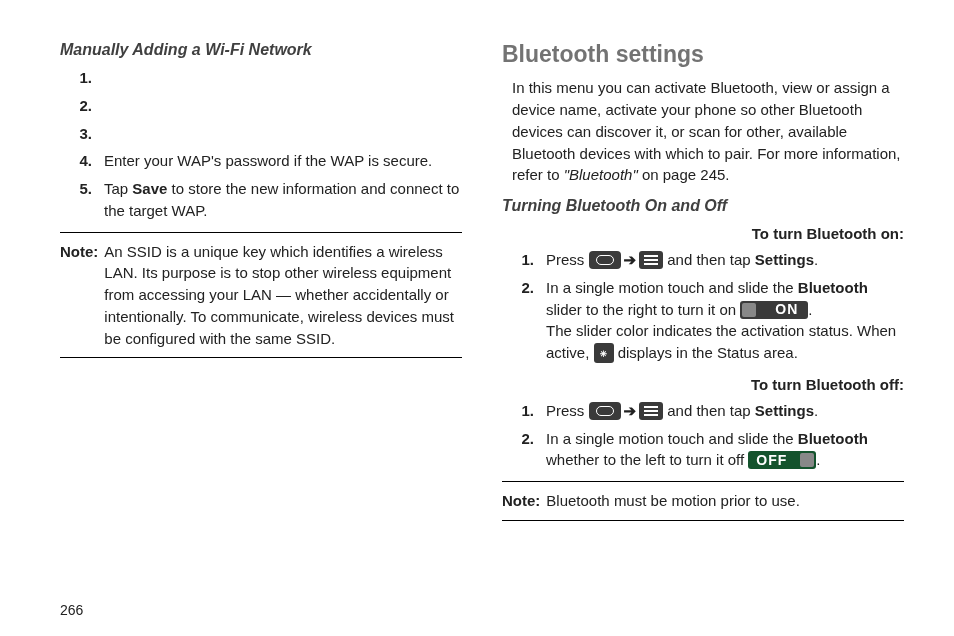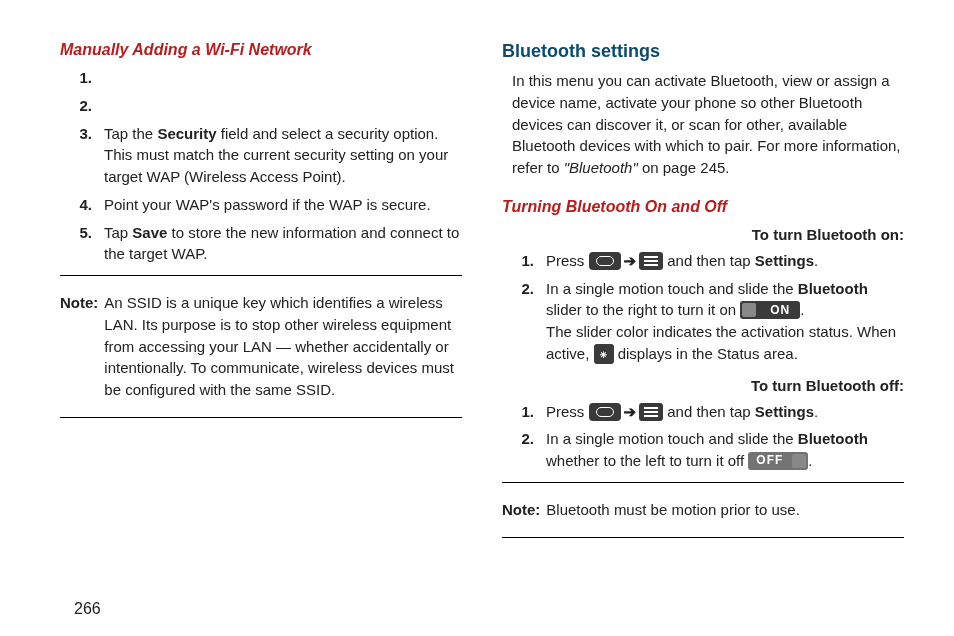--- a/index.html
+++ b/index.html
@@ -19,32 +19,32 @@
     box-sizing: border-box;
     height: 100%;
     position: relative;
   }
   .col {
     flex: 1;
     font-size: 15px;
     line-height: 1.45;
   }
   .h-blue-bold-italic {
-    color: #b91c1c;
+    color: #404040;
     font-weight: bold;
     font-style: italic;
     font-size: 16px;
     margin: 0 0 6px 0;
     font-family: Arial, sans-serif;
     font-stretch: condensed;
   }
   .h-blue-large {
-    color: #0c4a6e;
-    font-weight: bold;
-    font-size: 18px;
+    color: #737373;
+    font-weight: bold;
+    font-size: 23px;
     margin: 0 0 6px 0;
   }
   ol.steps {
     list-style: none;
     padding: 0;
     margin: 0 0 10px 0;
   }
   ol.steps > li {
     display: flex;
     margin-bottom: 6px;
@@ -61,21 +61,21 @@
   }
   .b { font-weight: bold; }
   .i { font-style: italic; }
   hr.rule {
     border: none;
     border-top: 1.5px solid #000;
     margin: 8px 0 6px 0;
   }
   .note-block {
     display: flex;
-    margin: 16px 0;
+    margin: 8px 0;
   }
   .note-block .label {
     font-weight: bold;
     padding-right: 6px;
     flex-shrink: 0;
   }
   .note-block .body {
     flex: 1;
   }
   .icon {
@@ -109,81 +109,78 @@
     background:#fff;
     box-shadow: 0 4px 0 #fff, 0 8px 0 #fff;
   }
   .arrow {
     font-weight: bold;
     padding: 0 3px;
   }
   .toggle {
     display:inline-flex;
     align-items:center;
-    width:60px; height:18px;
+    width:68px; height:18px;
     border-radius:3px;
     vertical-align:middle;
-    font-size:12px;
+    font-size:14px;
     font-weight:bold;
     letter-spacing:1px;
     color:#fff;
     position:relative;
     top:-1px;
   }
   .toggle.on  { background:#3a3a3a; justify-content:flex-end; padding-right:10px; box-sizing:border-box;}
   .toggle.on::before { content:""; position:absolute; left:2px; top:2px; width:14px; height:14px; background:#888; border-radius:2px;}
-  .toggle.off { background:#737373; justify-content:flex-start; padding-left:8px; box-sizing:border-box;}
+  .toggle.off { background:#14532d; justify-content:flex-start; padding-left:8px; box-sizing:border-box;}
   .toggle.off::after { content:""; position:absolute; right:2px; top:2px; width:14px; height:14px; background:#888; border-radius:2px;}
   .icon.bt {
     width:20px; height:20px;
     background:#3a3a3a;
     color:#fff;
     font-size:13px;
     line-height:20px;
     border-radius:3px;
   }
   .subhead-bold {
     font-weight:bold;
     margin: 4px 0 4px 10px;
     text-align: right;
   }
   .intro {
-    margin: 0 0 16px 10px;
+    margin: 0 0 8px 10px;
   }
   .pagenum {
     position:absolute;
-    left:74px;
+    left:60px;
     bottom:18px;
-    font-size:16px;
+    font-size:14px;
   }
 </style>
 </head>
 <body>
 
 <div class="page">
 
   <div class="col">
     <div class="h-blue-bold-italic">Manually Adding a Wi-Fi Network</div>
 
     <ol class="steps">
       <li>
         <span class="num">1.</span>
       </li>
       <li>
         <span class="num">2.</span>
       </li>
       <li>
         <span class="num">3.</span>
-        <span class="body">
-          <span>Tap the </span><span class="b">Security</span><span> field and select a security option. This must match the current security setting on your target WAP (Wireless Access Point).</span>
-        </span>
       </li>
       <li>
         <span class="num">4.</span>
-        <span class="body">Point your WAP's password if the WAP is secure.</span>
+        <span class="body">Enter your WAP's password if the WAP is secure.</span>
       </li>
       <li>
         <span class="num">5.</span>
         <span class="body">
           <span>Tap </span><span class="b">Save</span><span> to store the new information and connect to the target WAP.</span>
         </span>
       </li>
     </ol>
 
     <hr class="rule">

